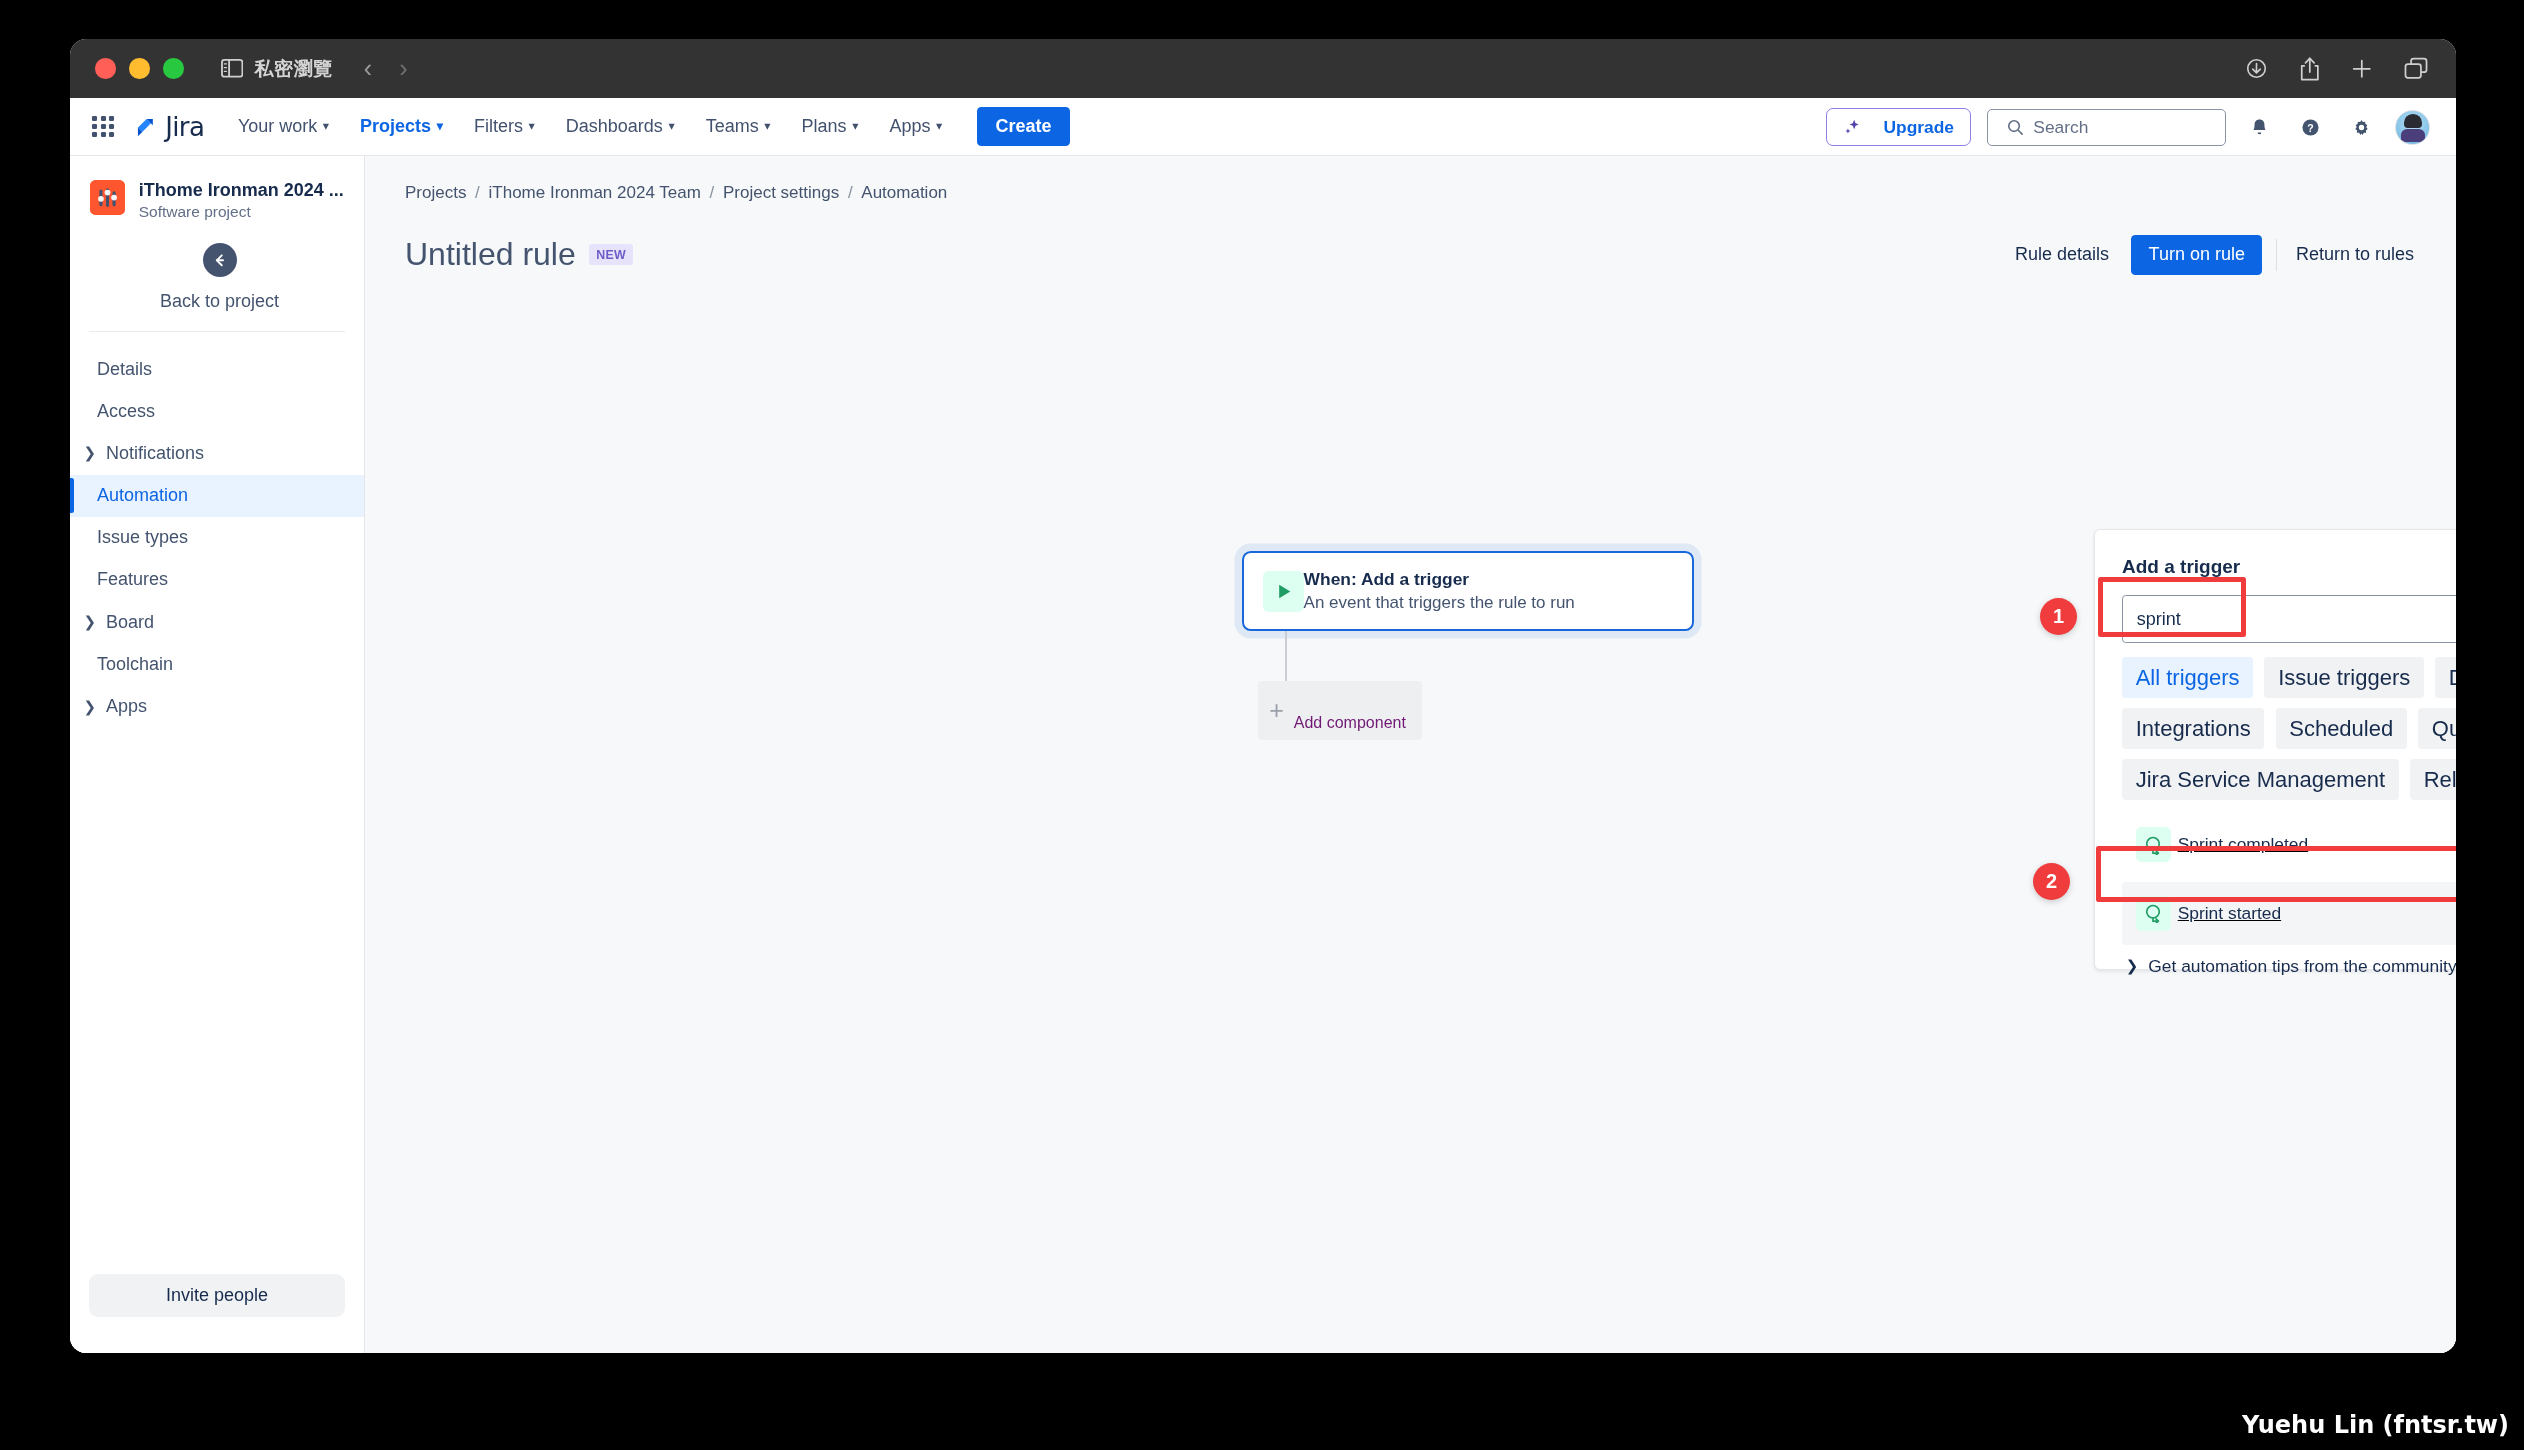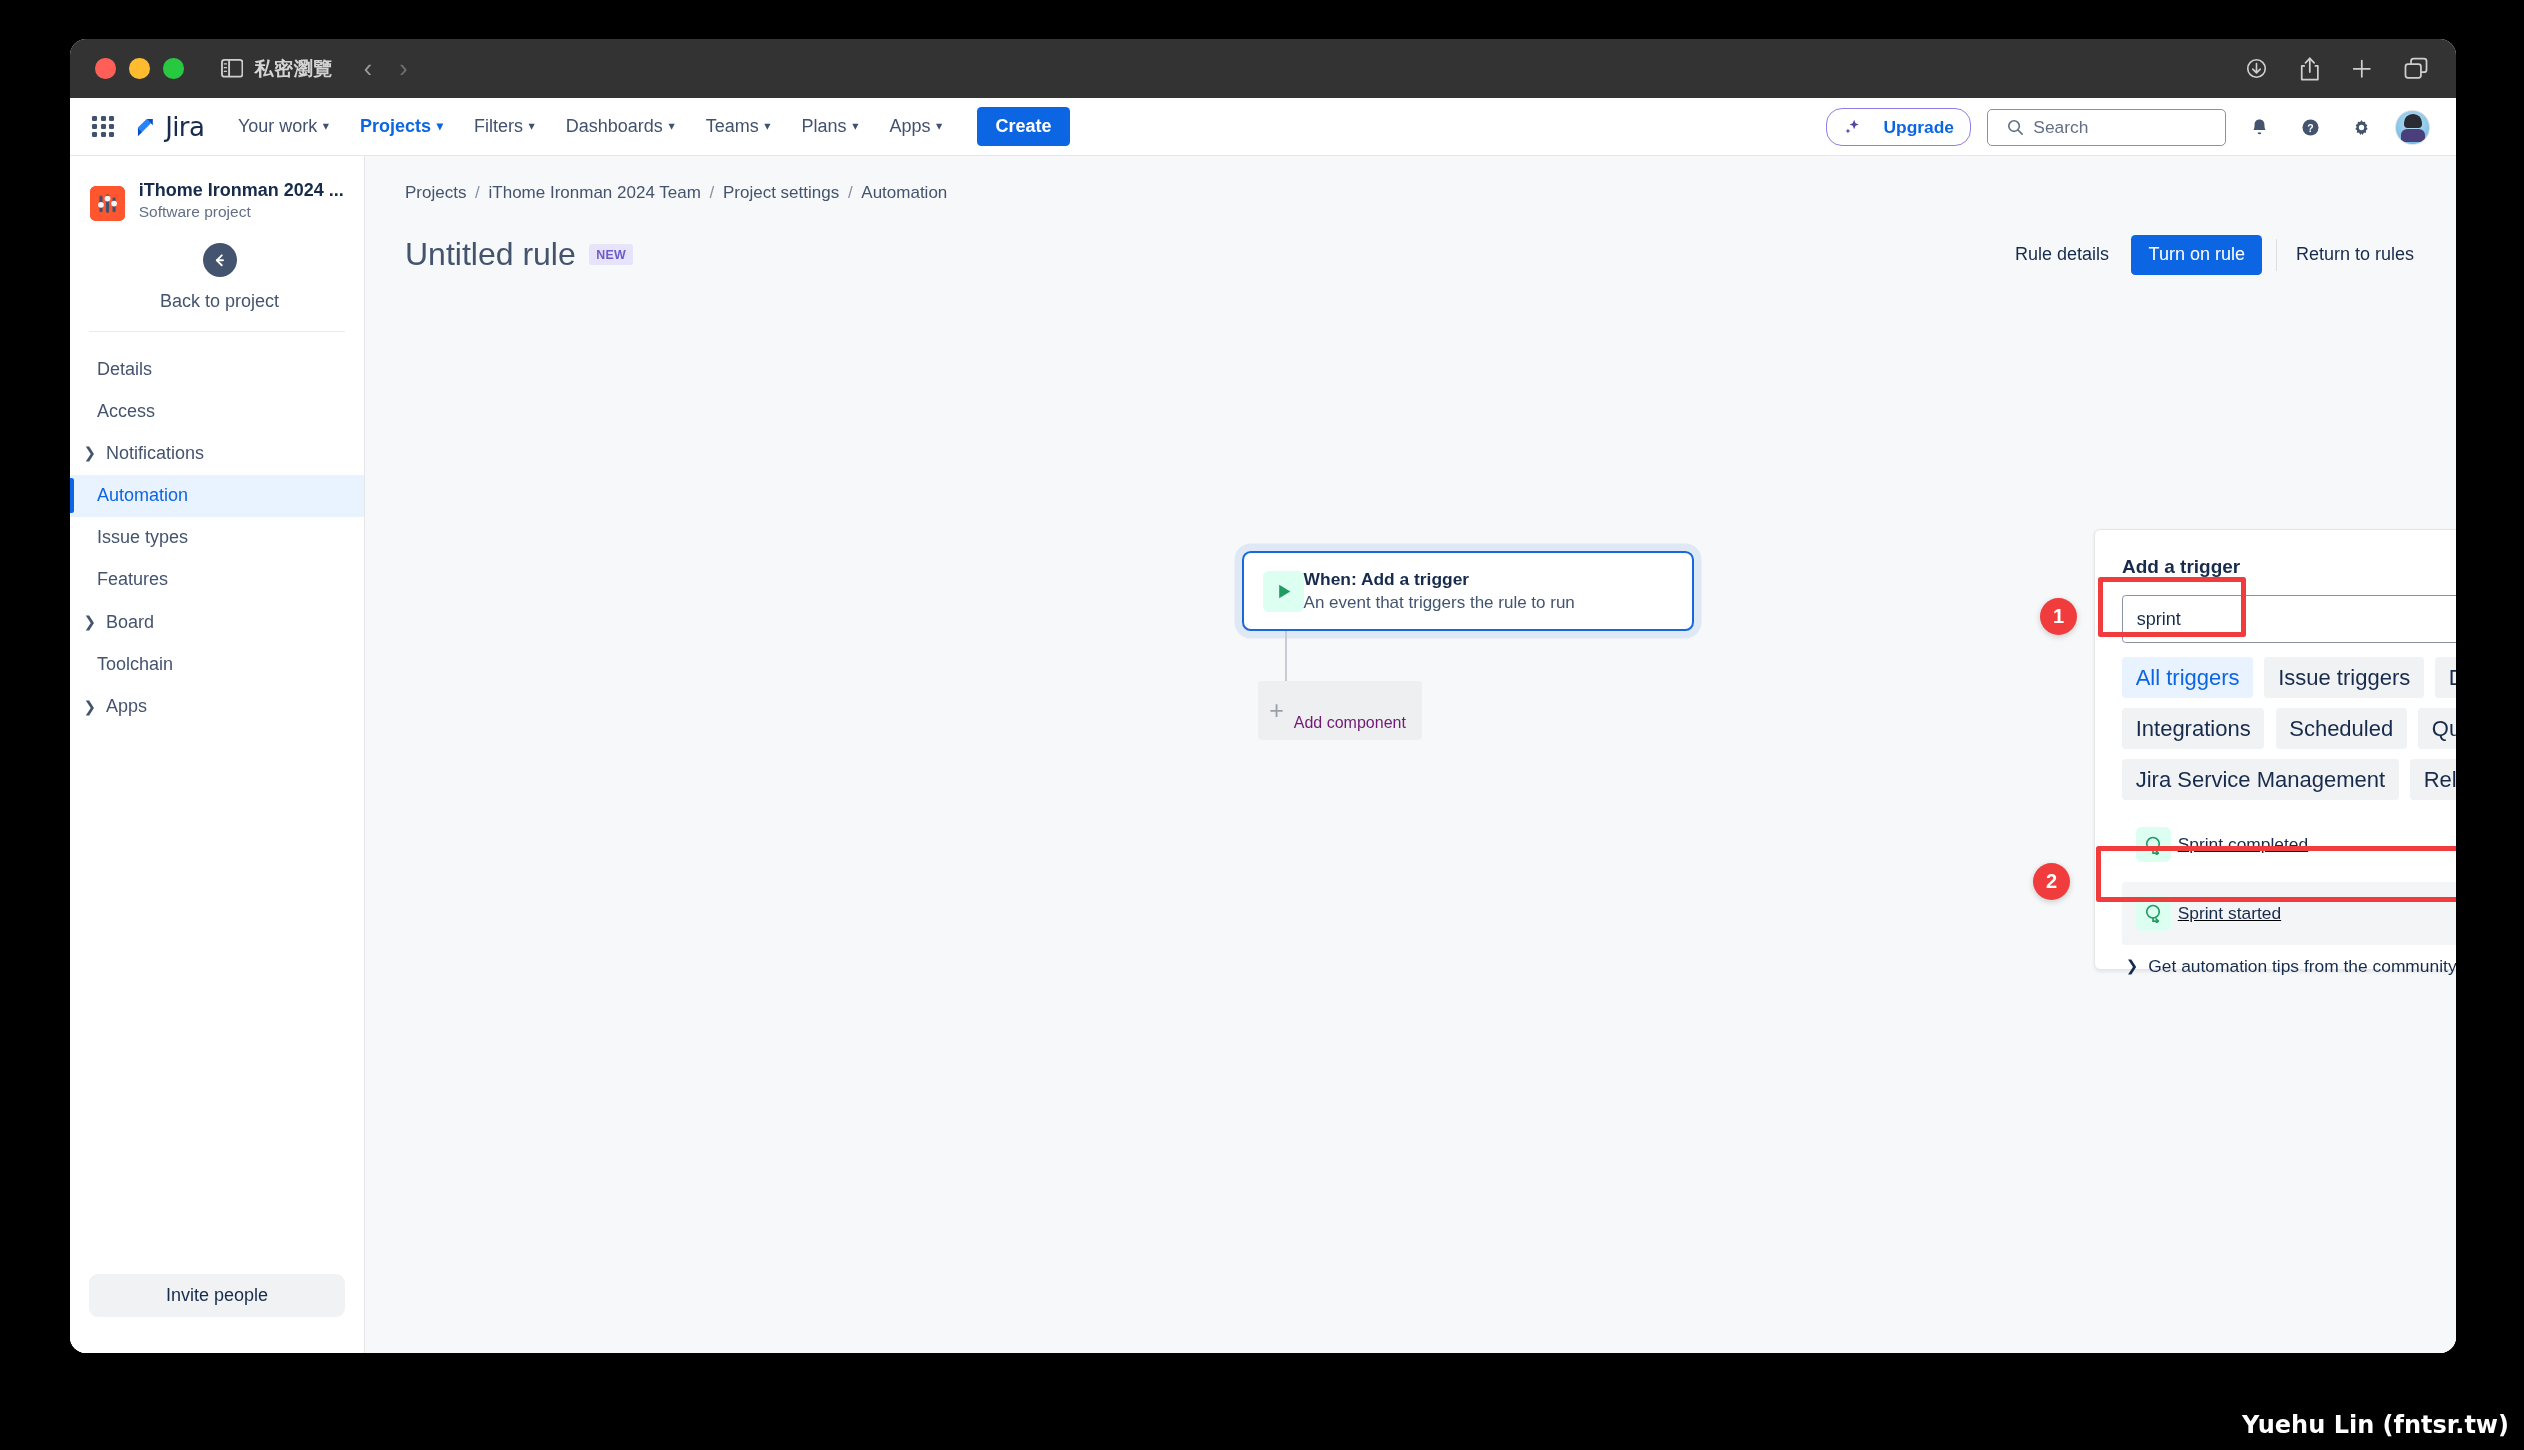--- a/index.html
+++ b/index.html
@@ -77,21 +77,21 @@
   .caret { font-size: 12.4px; line-height:1; }
   .create-btn {
     margin-left: 13.7px; background:#0c66e4; color:#fff; font-size:18px;
     font-weight:600; padding: 9.3px 18.6px; border-radius:4.3px; white-space:nowrap;
   }
   .nav-right {
     position:absolute; right: 26px; top:0; height:58px;
     display:flex; align-items:center; gap: 16px;
   }
   .upgrade-btn {
-    border:1.2px solid #8f7ee7; border-radius: 16px; padding: 7.5px 16px;
+    border:1.2px solid #8f7ee7; border-radius: 7px; padding: 7.5px 16px;
     display:flex; align-items:center; gap:22px;
     color:#0c66e4; font-size:17.4px; font-weight:600; white-space:nowrap;
   }
   .search-box {
     width: 239px; height: 37px; border:1.2px solid #8993a4; border-radius: 5px;
     display:flex; align-items:center; padding: 0 18px; gap:8.7px;
   }
   .search-box span { color:#626f86; font-size:17.4px; }
   .nav-icon-btn { width:35px;height:35px;display:flex;align-items:center;justify-content:center; }
   .avatar {
@@ -110,21 +110,21 @@
 
   
   .page-body { display:flex; height: calc(1314px - 59px - 58px); background:#ffffff; }
 
   
   .sidebar {
     width: 295px; flex: 0 0 295px; background:#ffffff;
     border-right: 0.6px solid #e4e6ea; position:relative;
     display:flex; flex-direction:column;
   }
-  .proj-header { display:flex; align-items:flex-end; gap:13.7px; padding: 23.6px 18.6px 8.7px 20px; }
+  .proj-header { display:flex; align-items:flex-start; gap:13.7px; padding: 23.6px 18.6px 8.7px 20px; }
   .proj-avatar {
     width: 35px; height:35px; flex:0 0 35px; border-radius:5.6px;
     background:#ff5630; position:relative; overflow:hidden;
   }
   .proj-name { font-size:18px; font-weight:700; color:#172b4d; white-space:nowrap; }
   .proj-type { font-size:15.5px; color:#626f86; margin-top:2.5px; }
   .back-row { display:flex; align-items:center; gap:13.7px; padding: 13.7px 18.6px 18.6px 23.6px; flex-direction: column; }
   .back-circle {
     width:34px;height:34px;border-radius:50%;background:#44546f;
     display:flex;align-items:center;justify-content:center;flex:0 0 34px;

